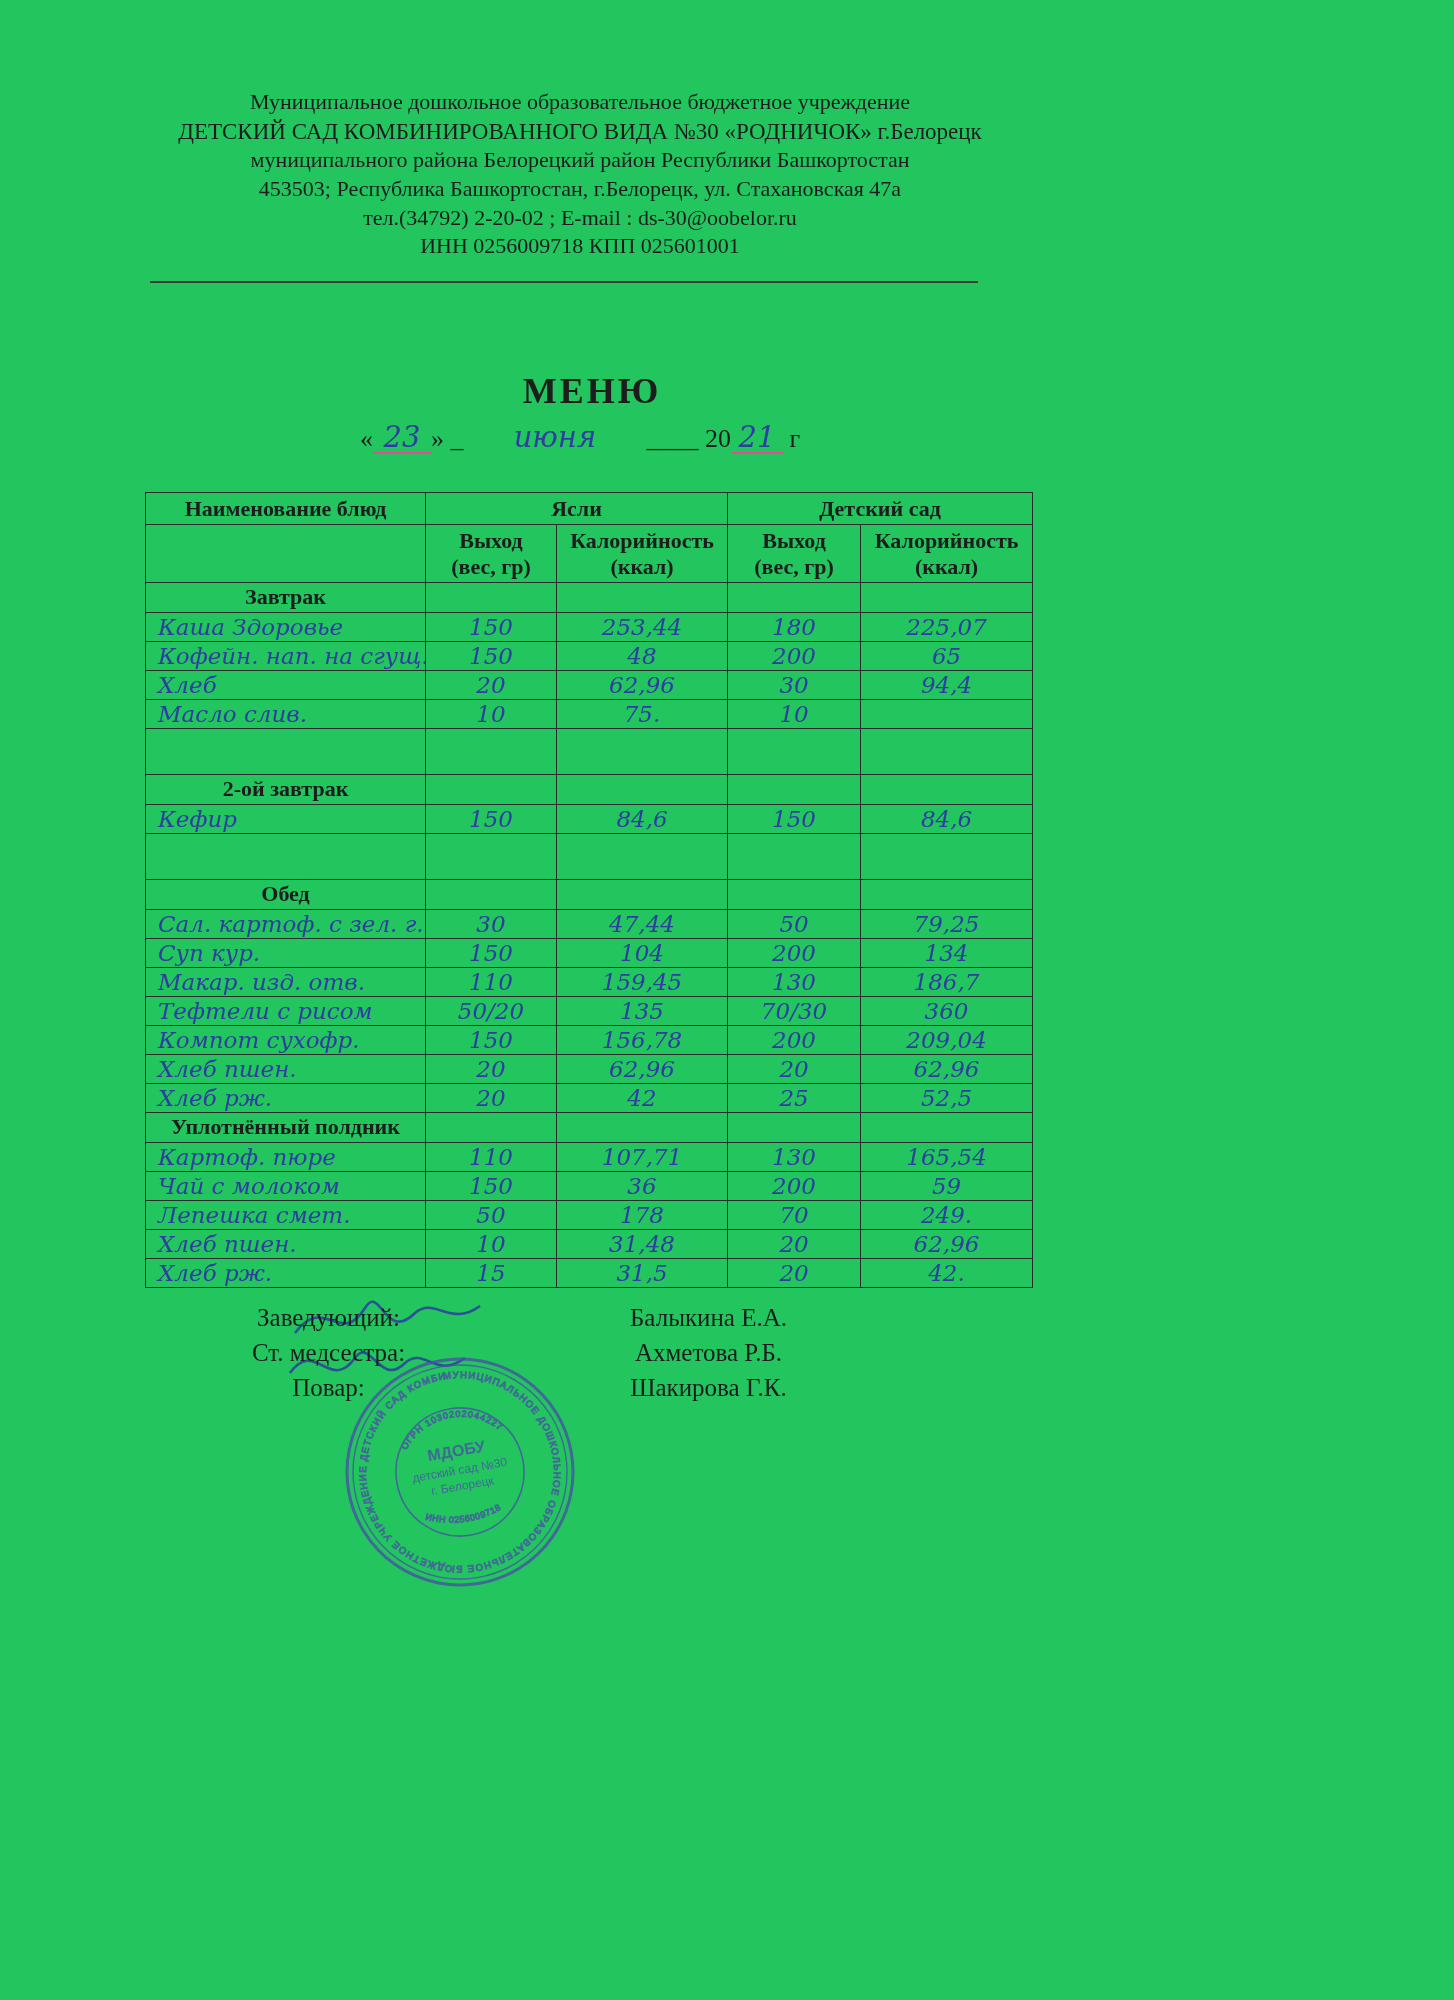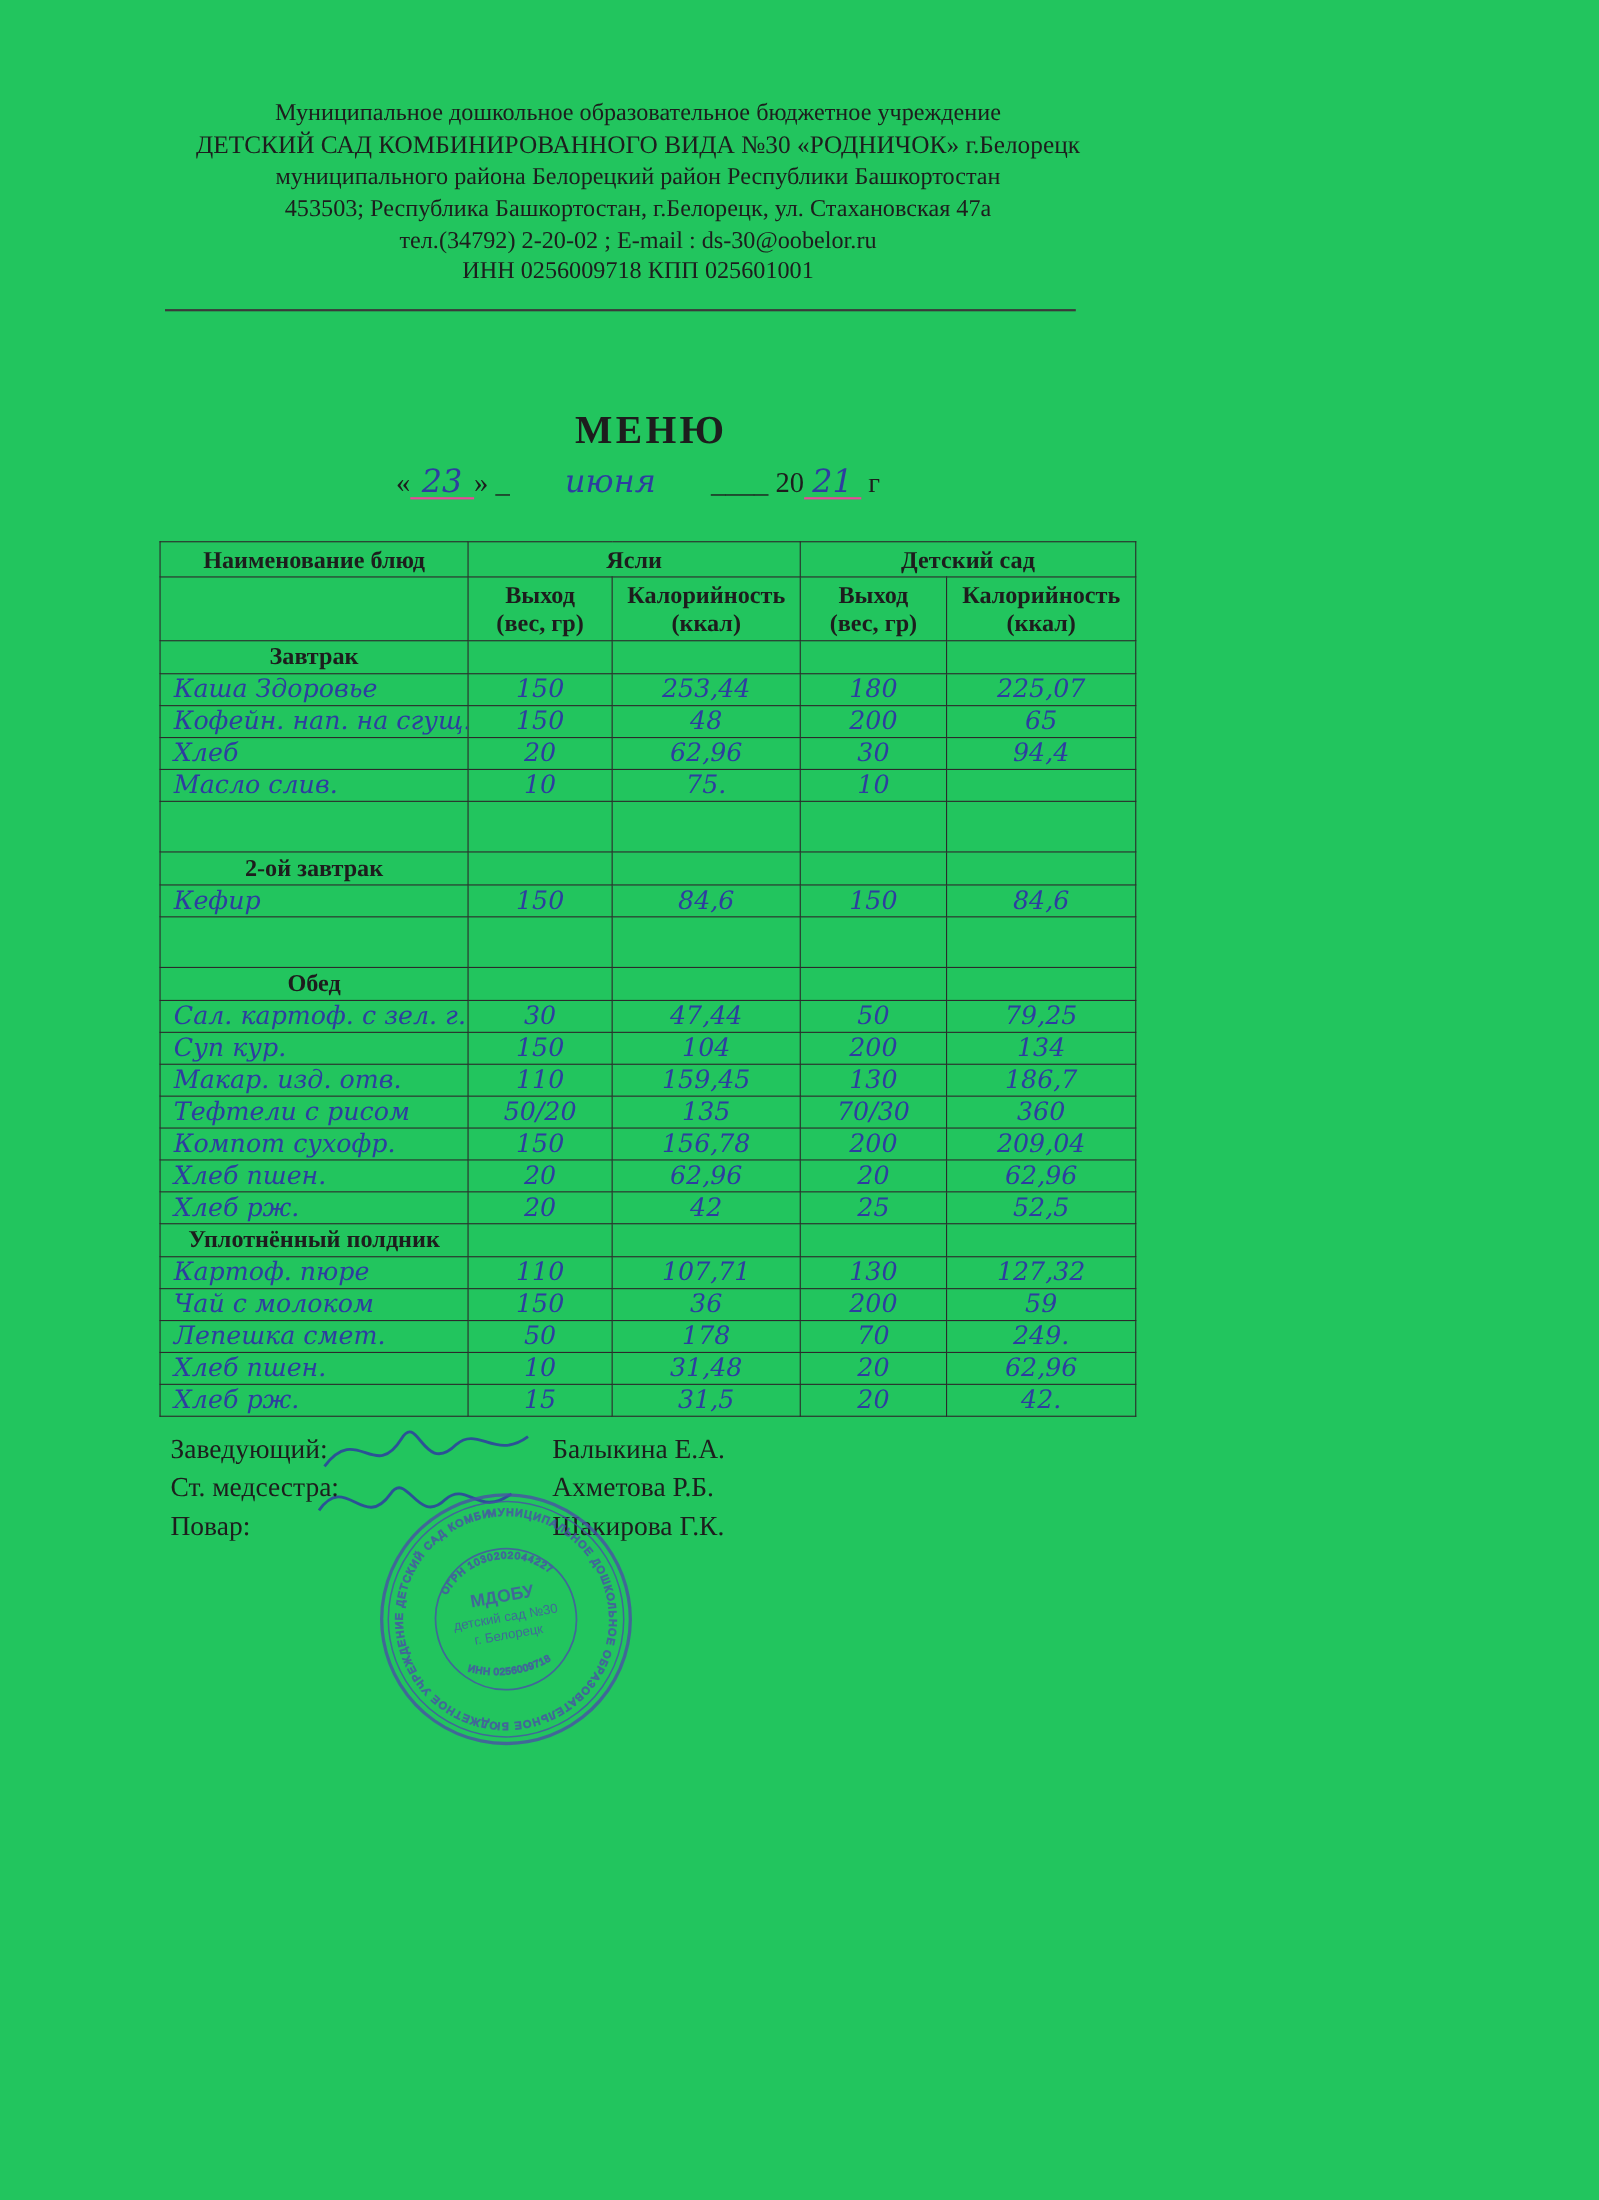--- a/index.html
+++ b/index.html
@@ -116,21 +116,21 @@
     white-space: nowrap;
   }
 
   
   .signatures {
     position: absolute;
     top: 1300px; left: 155px;
     width: 760px;
     font-size: 25px;
   }
-  .sig-row { display: flex; line-height: 35px; }
+  .sig-row { display: flex; line-height: 35px; text-align: center; }
   .sig-row .role { width: 347px; }
   .sig-row .name { flex: 1; }
 
   .sig-squiggles {
     position: absolute;
     left: 285px; top: 1288px;
     width: 210px; height: 120px;
     pointer-events: none;
   }
 
@@ -322,21 +322,21 @@
           <td></td>
           <td></td>
           <td></td>
           <td></td>
         </tr>
         <tr class="item-row">
           <td class="dish hand">Картоф. пюре</td>
           <td class="val hand">110</td>
           <td class="val hand">107,71</td>
           <td class="val hand">130</td>
-          <td class="val hand">127,32</td>
+          <td class="val hand">165,54</td>
         </tr>
         <tr class="item-row">
           <td class="dish hand">Чай с молоком</td>
           <td class="val hand">150</td>
           <td class="val hand">36</td>
           <td class="val hand">200</td>
           <td class="val hand">59</td>
         </tr>
         <tr class="item-row">
           <td class="dish hand">Лепешка смет.</td>

